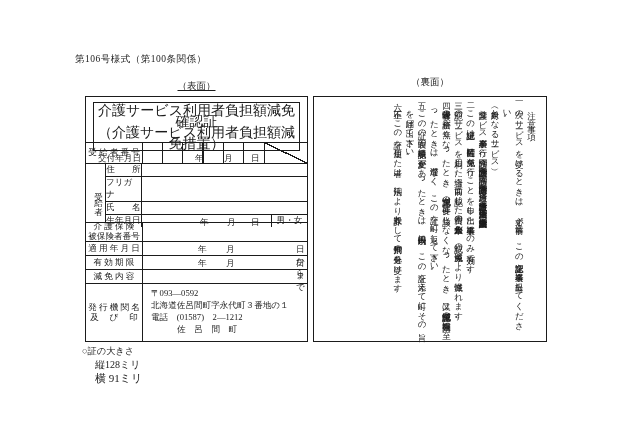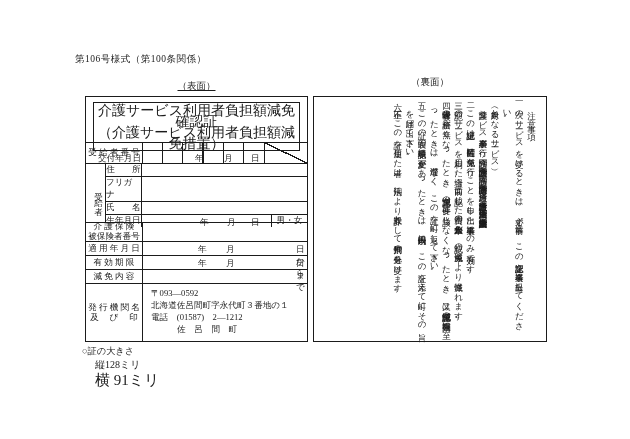--- a/index.html
+++ b/index.html
@@ -72,21 +72,21 @@
     font-size:8.5px;line-height:12.15px;letter-spacing:0;}
   .back-inner p{margin:0;padding:0;}
   .note-header{padding-top:18px;letter-spacing:0.9em;}
   .hang{text-indent:-1em;padding-top:1em;}
   .ind1{padding-top:1em;}
   .ind2{padding-top:2em;}
 
   
   #size-title{left:82px;top:345px;font-size:9.2px;}
   #size-h{left:95px;top:358px;font-size:10px;}
-  #size-w{left:95px;top:371px;font-size:15px;}
+  #size-w{left:95px;top:371px;font-size:11px;}
 </style>
 </head>
 <body>
 
 <div class="abs" id="form-number">第106号様式（第100条関係）</div>
 <div class="abs" id="front-label">（表面）</div>
 <div class="abs" id="back-label">（裏面）</div>
 
 <div class="abs front-box">
 

